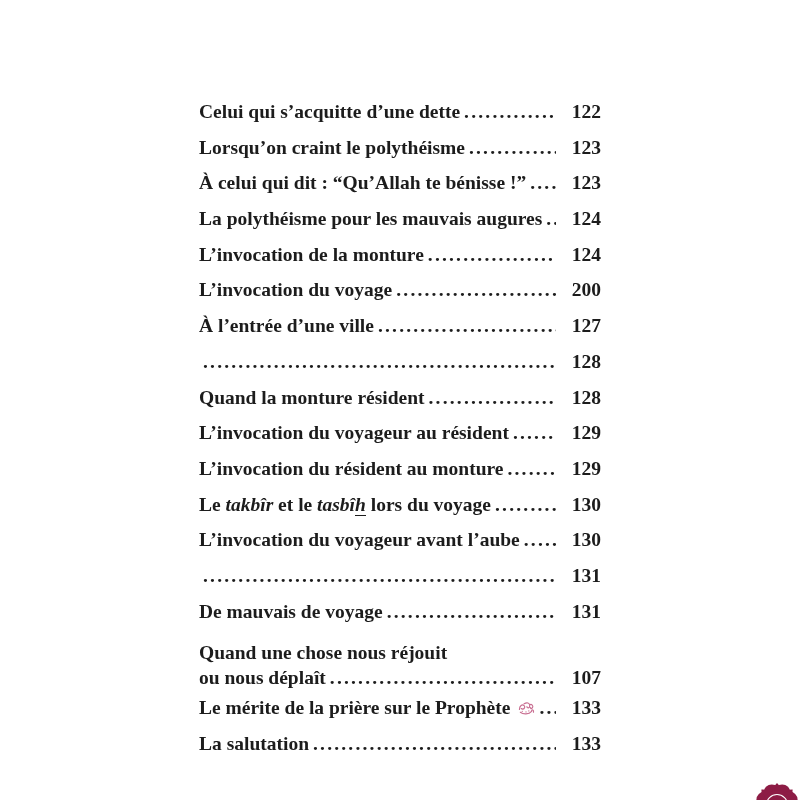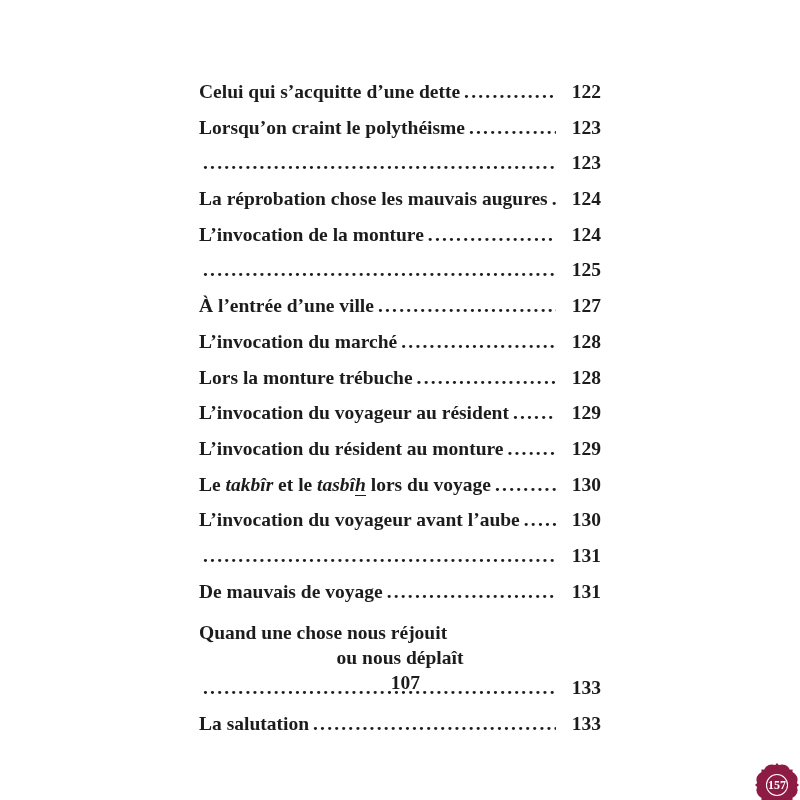--- a/index.html
+++ b/index.html
@@ -6,21 +6,21 @@
   body {
     width: 800px; height: 800px;
     background: #ffffff;
     font-family: "Liberation Serif", "DejaVu Serif", serif;
     color: #1c1c1c;
     overflow: hidden;
   }
   .toc {
     width: 402px;
     margin: 0 auto;
-    padding-top: 74px;
+    padding-top: 94px;
     font-size: 19.5px;
     font-weight: bold;
   }
   .row {
     display: flex;
     align-items: baseline;
     height: 35.7px;
     line-height: 35.7px;
     white-space: nowrap;
   }
@@ -37,22 +37,22 @@
   }
   .pg { flex: 0 0 auto; min-width: 40px; text-align: right; }
   .row-double {
     height: 60.8px;
     display: flex;
     flex-direction: column;
     justify-content: flex-end;
   }
   .row-double .line1 { line-height: 25.2px; height: 25.2px; white-space: nowrap; margin-top: 17px; }
   .row-double .line2 {
-    display: flex; align-items: center;
-    line-height: 25.2px; height: 25.2px; white-space: nowrap; flex-direction: column;
+    display: flex; align-items: flex-end;
+    line-height: 25.2px; height: 25.2px; white-space: nowrap;
   }
   i.translit { }
   .hline { border-bottom: 1.6px solid currentColor; }
   .saw-icon { vertical-align: -2px; margin-left: 7px; }
   .badge-wrap {
     display: flex;
     justify-content: flex-end;
     margin-top: 21px;
   }
   .seal-text {
@@ -71,55 +71,56 @@
     <span class="pg">122</span>
   </div>
 
   <div class="row">
     <span class="title">Lorsqu’on craint le polythéisme</span>
     <span class="leader"></span>
     <span class="pg">123</span>
   </div>
 
   <div class="row">
+    <span class="title">À celui qui dit : “Qu’Allah te bénisse !”</span>
     <span class="leader"></span>
     <span class="pg">123</span>
   </div>
 
   <div class="row">
-    <span class="title">La réprobation chose les mauvais augures</span>
+    <span class="title">La polythéisme pour les mauvais augures</span>
     <span class="leader"></span>
     <span class="pg">124</span>
   </div>
 
   <div class="row">
     <span class="title">L’invocation de la monture</span>
     <span class="leader"></span>
     <span class="pg">124</span>
   </div>
 
   <div class="row">
-    <span class="leader"></span>
-    <span class="pg">125</span>
+    <span class="title">L’invocation du voyage</span>
+    <span class="leader"></span>
+    <span class="pg">200</span>
   </div>
 
   <div class="row">
     <span class="title">À l’entrée d’une ville</span>
     <span class="leader"></span>
     <span class="pg">127</span>
   </div>
 
   <div class="row">
-    <span class="title">L’invocation du marché</span>
     <span class="leader"></span>
     <span class="pg">128</span>
   </div>
 
   <div class="row">
-    <span class="title">Lors la monture trébuche</span>
+    <span class="title">Quand la monture résident</span>
     <span class="leader"></span>
     <span class="pg">128</span>
   </div>
 
   <div class="row">
     <span class="title">L’invocation du voyageur au résident</span>
     <span class="leader"></span>
     <span class="pg">129</span>
   </div>
 
@@ -155,20 +156,30 @@
   <div class="row-double">
     <div class="line1">Quand une chose nous réjouit</div>
     <div class="line2">
       <span class="title">ou nous déplaît</span>
       <span class="leader"></span>
       <span class="pg">107</span>
     </div>
   </div>
 
   <div class="row">
+    <span class="title"><span>Le mérite de la prière sur le Prophète</span><svg class="saw-icon" width="18" height="15" viewBox="0 0 18 16" fill="none" stroke="#c96f92" stroke-width="1.25" stroke-linecap="round">
+        <path d="M2 9 C2 5 5 3 7 5 C9 7 6 10 4 8"></path>
+        <path d="M7 3 C10 1 13 2 13 5 C13 8 10 8 10 6"></path>
+        <path d="M13 4 C15 3 17 5 16 7 C15 9 13.5 8 14 7"></path>
+        <path d="M3 12 C6 14.5 12 14.5 15 11"></path>
+        <path d="M15 10 C16 9 17.3 10 17 12"></path>
+        <circle cx="5" cy="11" r="0.7" fill="#c96f92" stroke="none"></circle>
+        <circle cx="9" cy="11.6" r="0.7" fill="#c96f92" stroke="none"></circle>
+        <circle cx="12" cy="10.6" r="0.7" fill="#c96f92" stroke="none"></circle>
+      </svg></span>
     <span class="leader"></span>
     <span class="pg">133</span>
   </div>
 
   <div class="row">
     <span class="title">La salutation</span>
     <span class="leader"></span>
     <span class="pg">133</span>
   </div>
 

